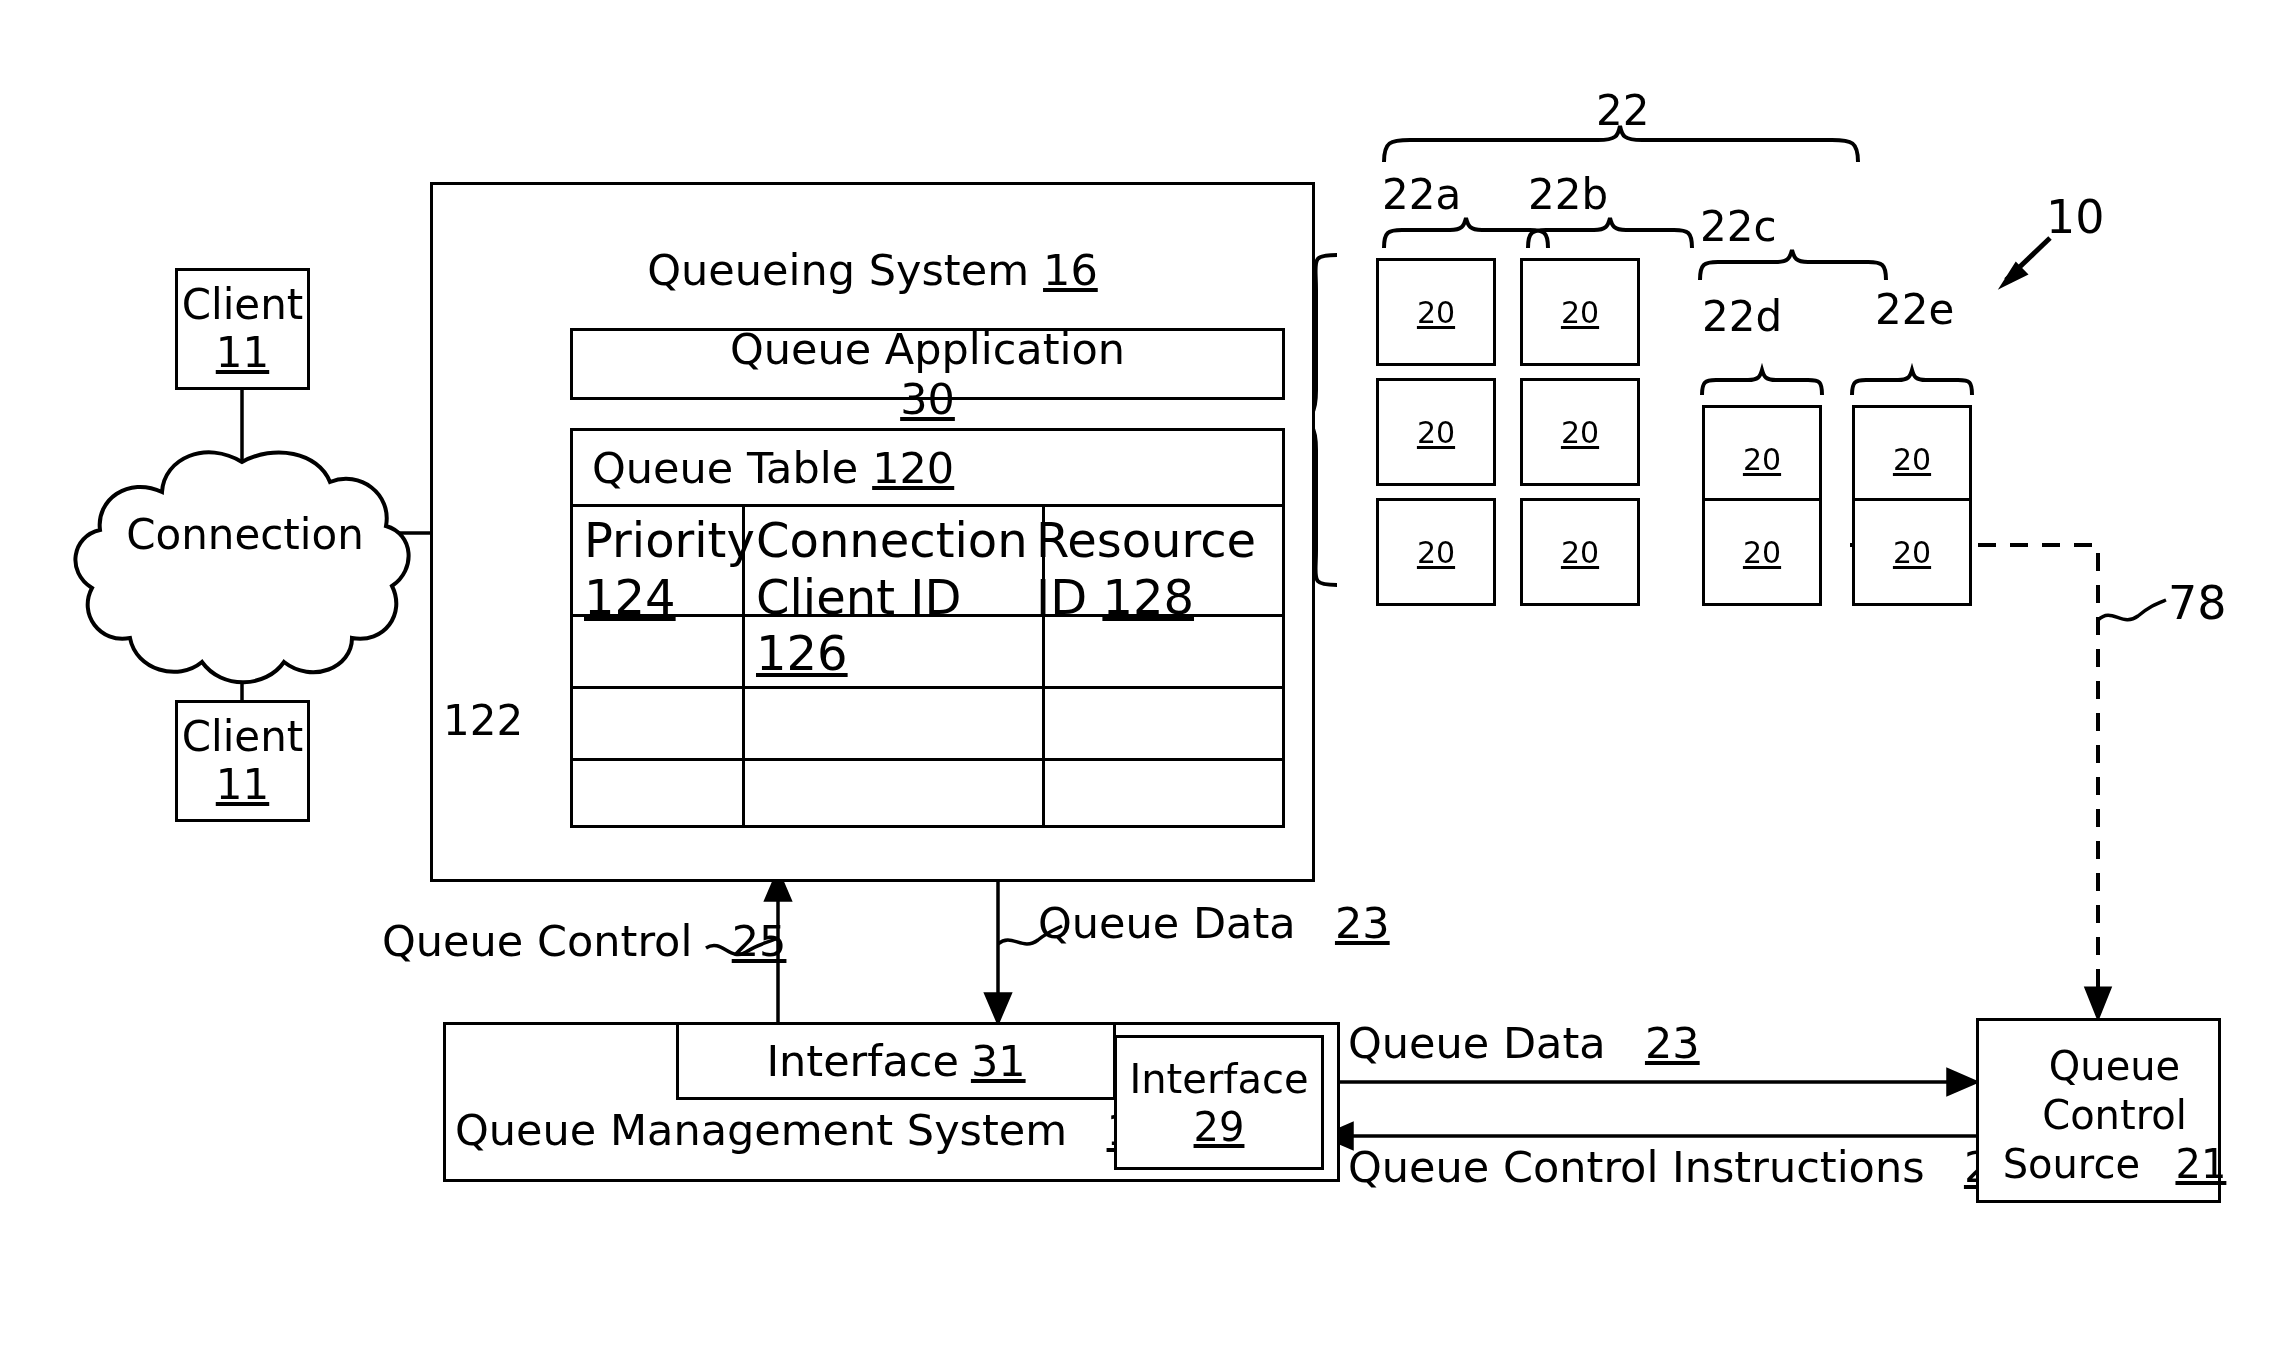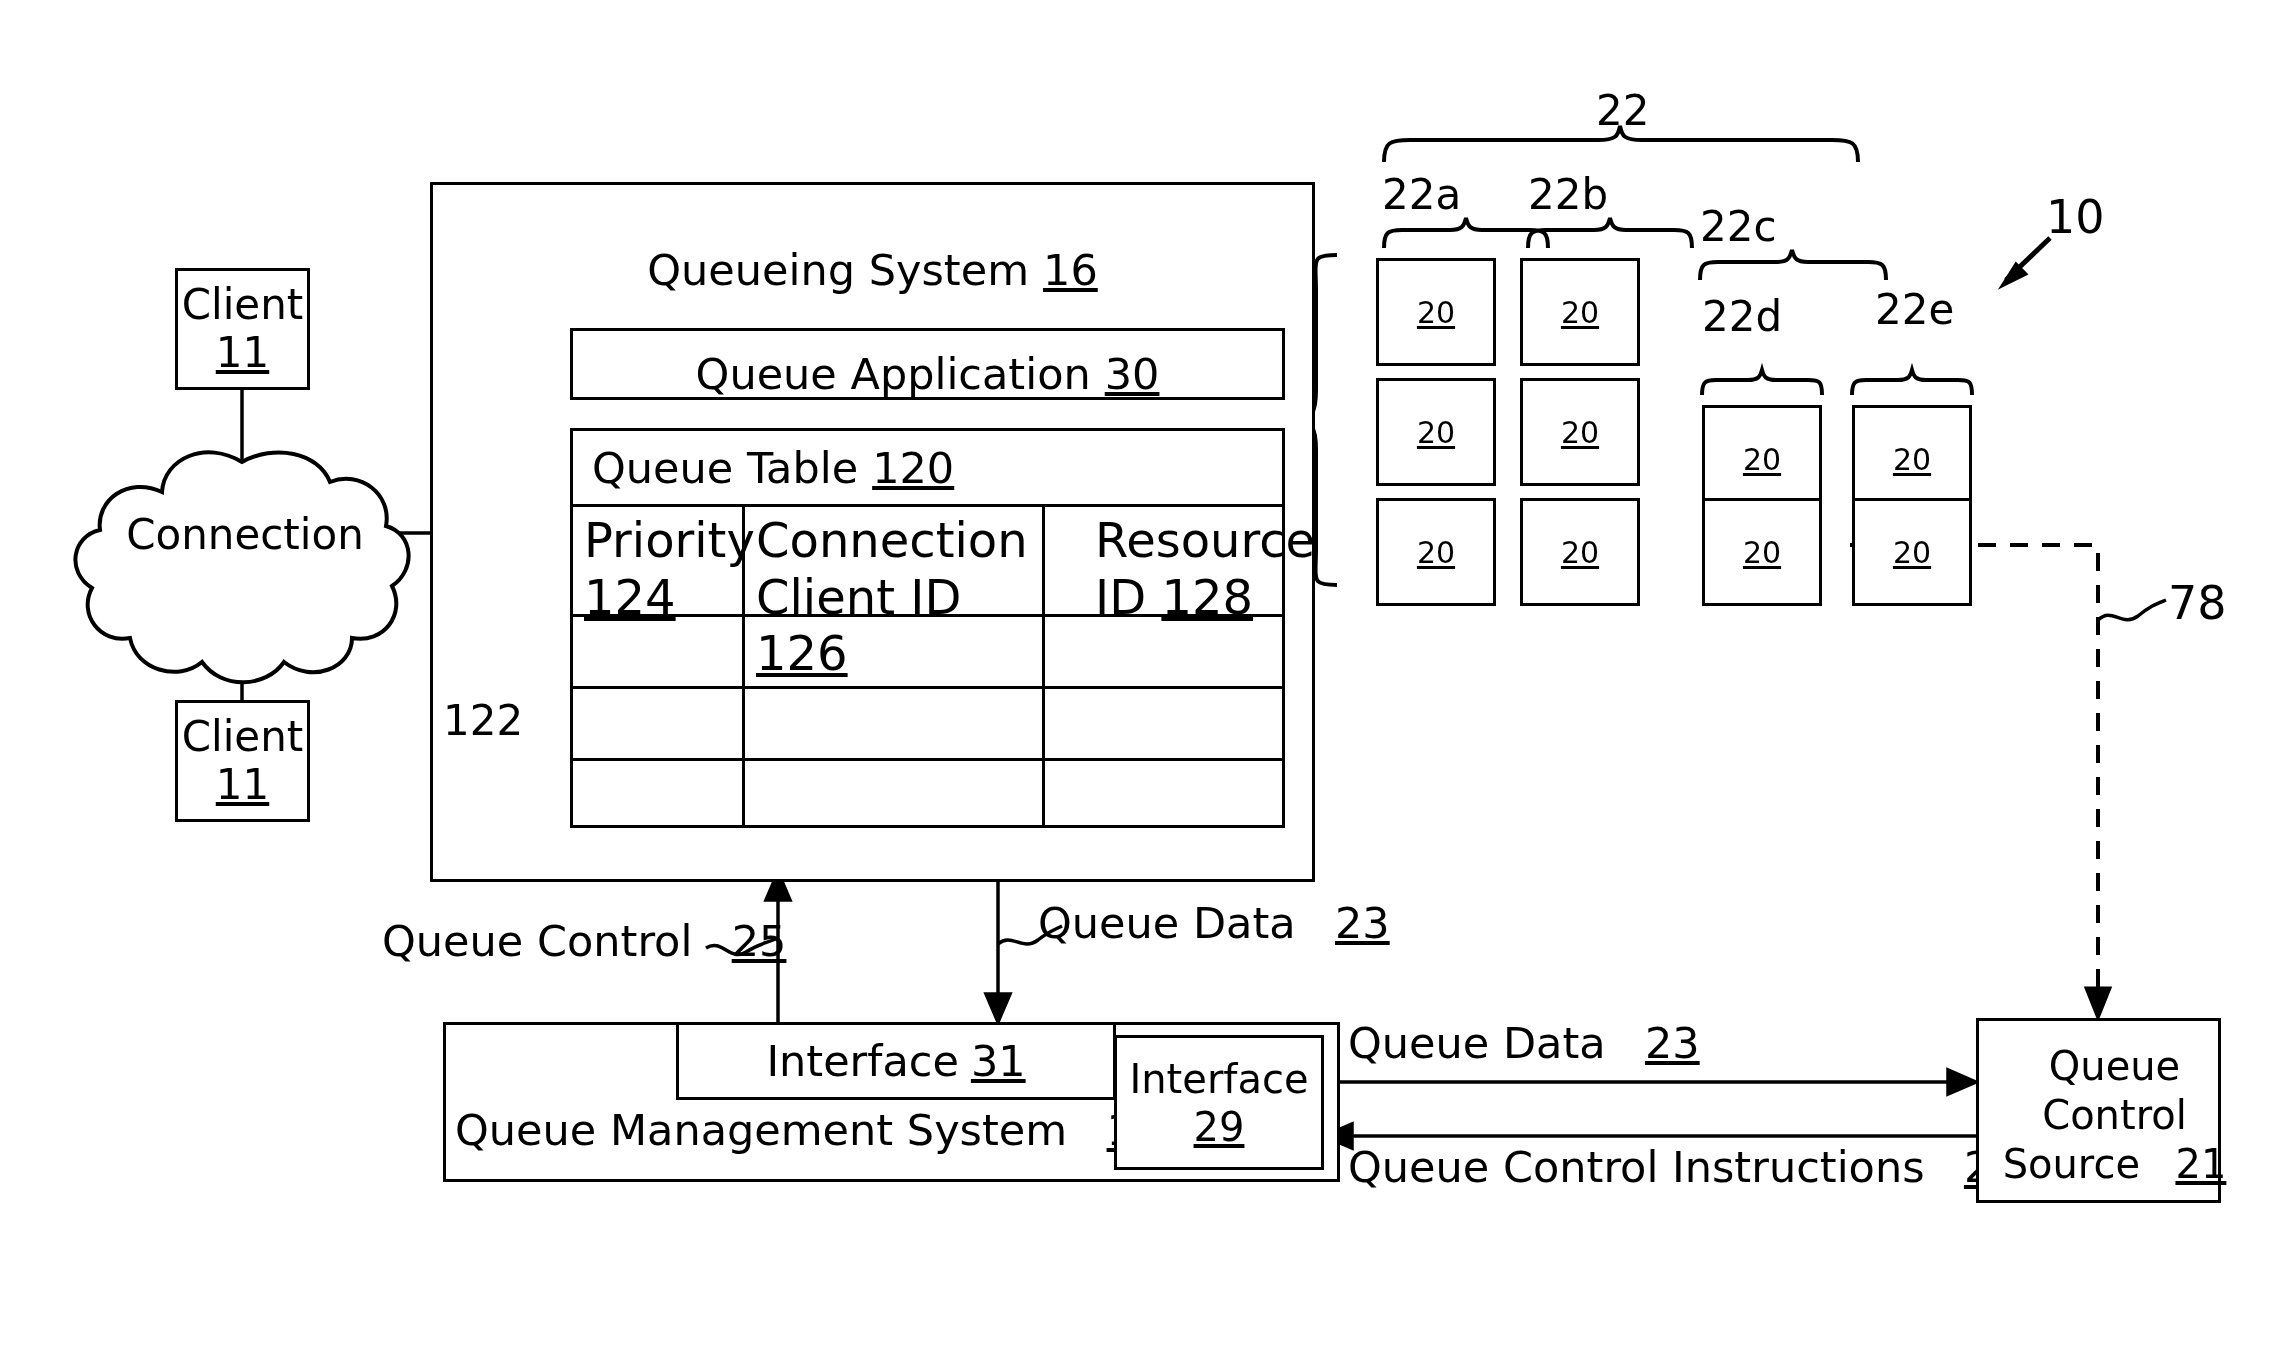--- a/index.html
+++ b/index.html
@@ -42,21 +42,21 @@
     height: 1366px;
     pointer-events: none;
   }
   
   .client-box { width: 135px; height: 122px; }
   .client-label { font-size: 42px; line-height: 1.15; }
   
   #qsys { left: 430px; top: 182px; width: 885px; height: 700px; }
   #qsys-title { left: 430px; top: 230px; width: 885px; font-size: 43px; margin-top: 15px; }
   #qapp { left: 570px; top: 328px; width: 715px; height: 72px; }
-  #qapp-label { left: 570px; top: 328px; width: 715px; height: 92px; font-size: 43px; }
+  #qapp-label { left: 570px; top: 328px; width: 715px; height: 92px; font-size: 43px; flex-direction: column; }
   
   #qtable { left: 570px; top: 428px; width: 715px; height: 400px; }
   .tbl-title { left: 578px; top: 432px; height: 72px; font-size: 43px; display:flex; align-items:center; padding-left:14px; }
   .vline { position:absolute; width:3px; background:#000; }
   .hline { position:absolute; height:3px; background:#000; }
   .th { position:absolute; font-size:48px; line-height:1.18; }
   
   .res-box { width: 120px; height: 108px; }
   .res-label { font-size: 30px; }
   .brace-lbl { position:absolute; font-size:42px; }
@@ -263,21 +263,21 @@
 
   <div class="th" style="left:584px; top:512px; width:150px;">
     <span>Priority</span><br>
     <u class="num">124</u>
   </div>
   <div class="th" style="left:756px; top:512px; width:282px;">
     <span>Connection</span><br>
     <span>Client ID</span>
     <u class="num">126</u>
   </div>
-  <div class="th" style="left:1095px; top:512px; width:226px;">
+  <div class="th" style="left:1036px; top:512px; width:226px;">
     <span>Resource</span><br>
     <span>ID</span>
     <u class="num">128</u>
   </div>
 
   <div class="txt" style="left:443px; top:696px; font-size:42px;">122</div>
 
   <div class="brace-lbl" style="left:1596px; top:86px;">22</div>
   <div class="brace-lbl" style="left:1382px; top:170px;">22a</div>
   <div class="brace-lbl" style="left:1528px; top:170px;">22b</div>

